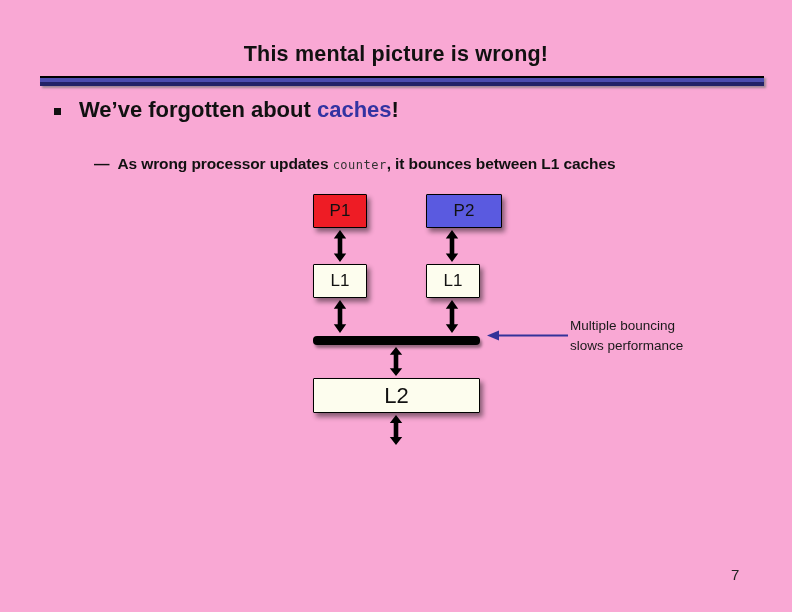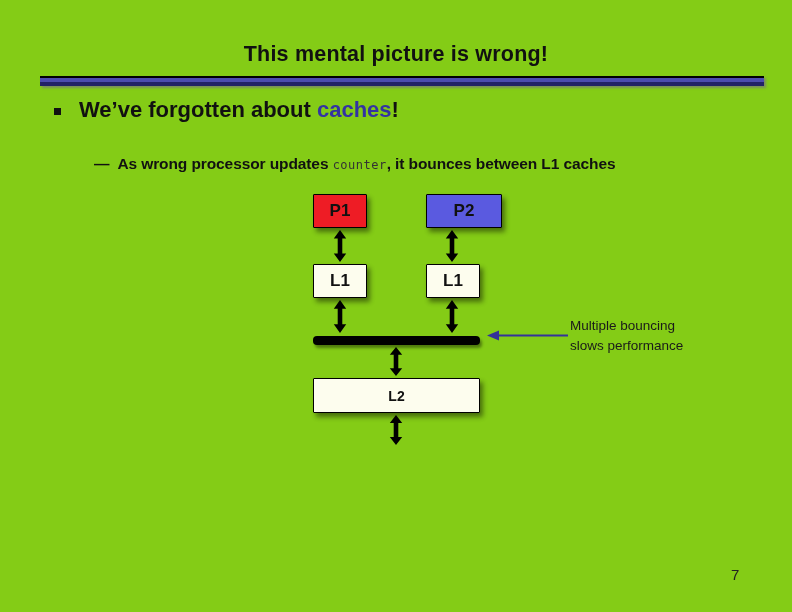--- a/index.html
+++ b/index.html
@@ -1,18 +1,18 @@
 <!DOCTYPE html>
 <html style="--p1-fill: #ee1c25; --p2-fill: #5a5ae0; --cache-fill: #fdfdee; --memory-fill: #ffffff; --annotation-accent: #333399; --highlight-text: #3333a2; --bar-dark: #222266; --bar-light: #4c4cae;"><head>
 <meta charset="utf-8">
 <style>
   html,body { margin:0; padding:0; background:#888; }
   .slide {
     position:relative; width:792px; height:612px; margin:0 auto;
-    background:#84cc16; overflow:hidden;
+    background:#f9a8d4; overflow:hidden;
     font-family:"Liberation Sans", sans-serif; color:#111;
   }
 
   
   .title {
     position:absolute; top:42px; left:0; width:100%;
     text-align:center; font-size:21.5px; font-weight:bold;
     letter-spacing:0.2px; color:#111; margin:0;
   }
   .title-bar {
@@ -44,26 +44,26 @@
     font-family:"DejaVu Sans Mono", monospace;
     font-size:12px; font-weight:400; color:#333; letter-spacing:0.5px;
   }
 
   
   .dbox {
     position:absolute; box-sizing:border-box;
     border:1.6px solid #000; border-radius:1px;
     display:flex; align-items:center; justify-content:center;
     background:var(--cache-fill);
-    font-size:17px; font-weight:700; color:#111;
+    font-size:17px; font-weight:400; color:#111;
     box-shadow:3px 4px 5px rgba(0,0,0,0.45);
   }
   .p1 { background:var(--p1-fill); }
   .p2 { background:var(--p2-fill); }
-  .l2box { font-size:14px; }
+  .l2box { font-size:22px; }
   .membox { background:var(--memory-fill); font-size:19px; }
 
   .bus {
     position:absolute; left:313px; top:336px; width:167px; height:9px;
     background:#000; border-radius:4px;
     box-shadow:2px 3px 3px rgba(0,0,0,0.4);
   }
   .v-arrow { position:absolute; width:14px; }
   .v-arrow path { fill:#000; }
 

